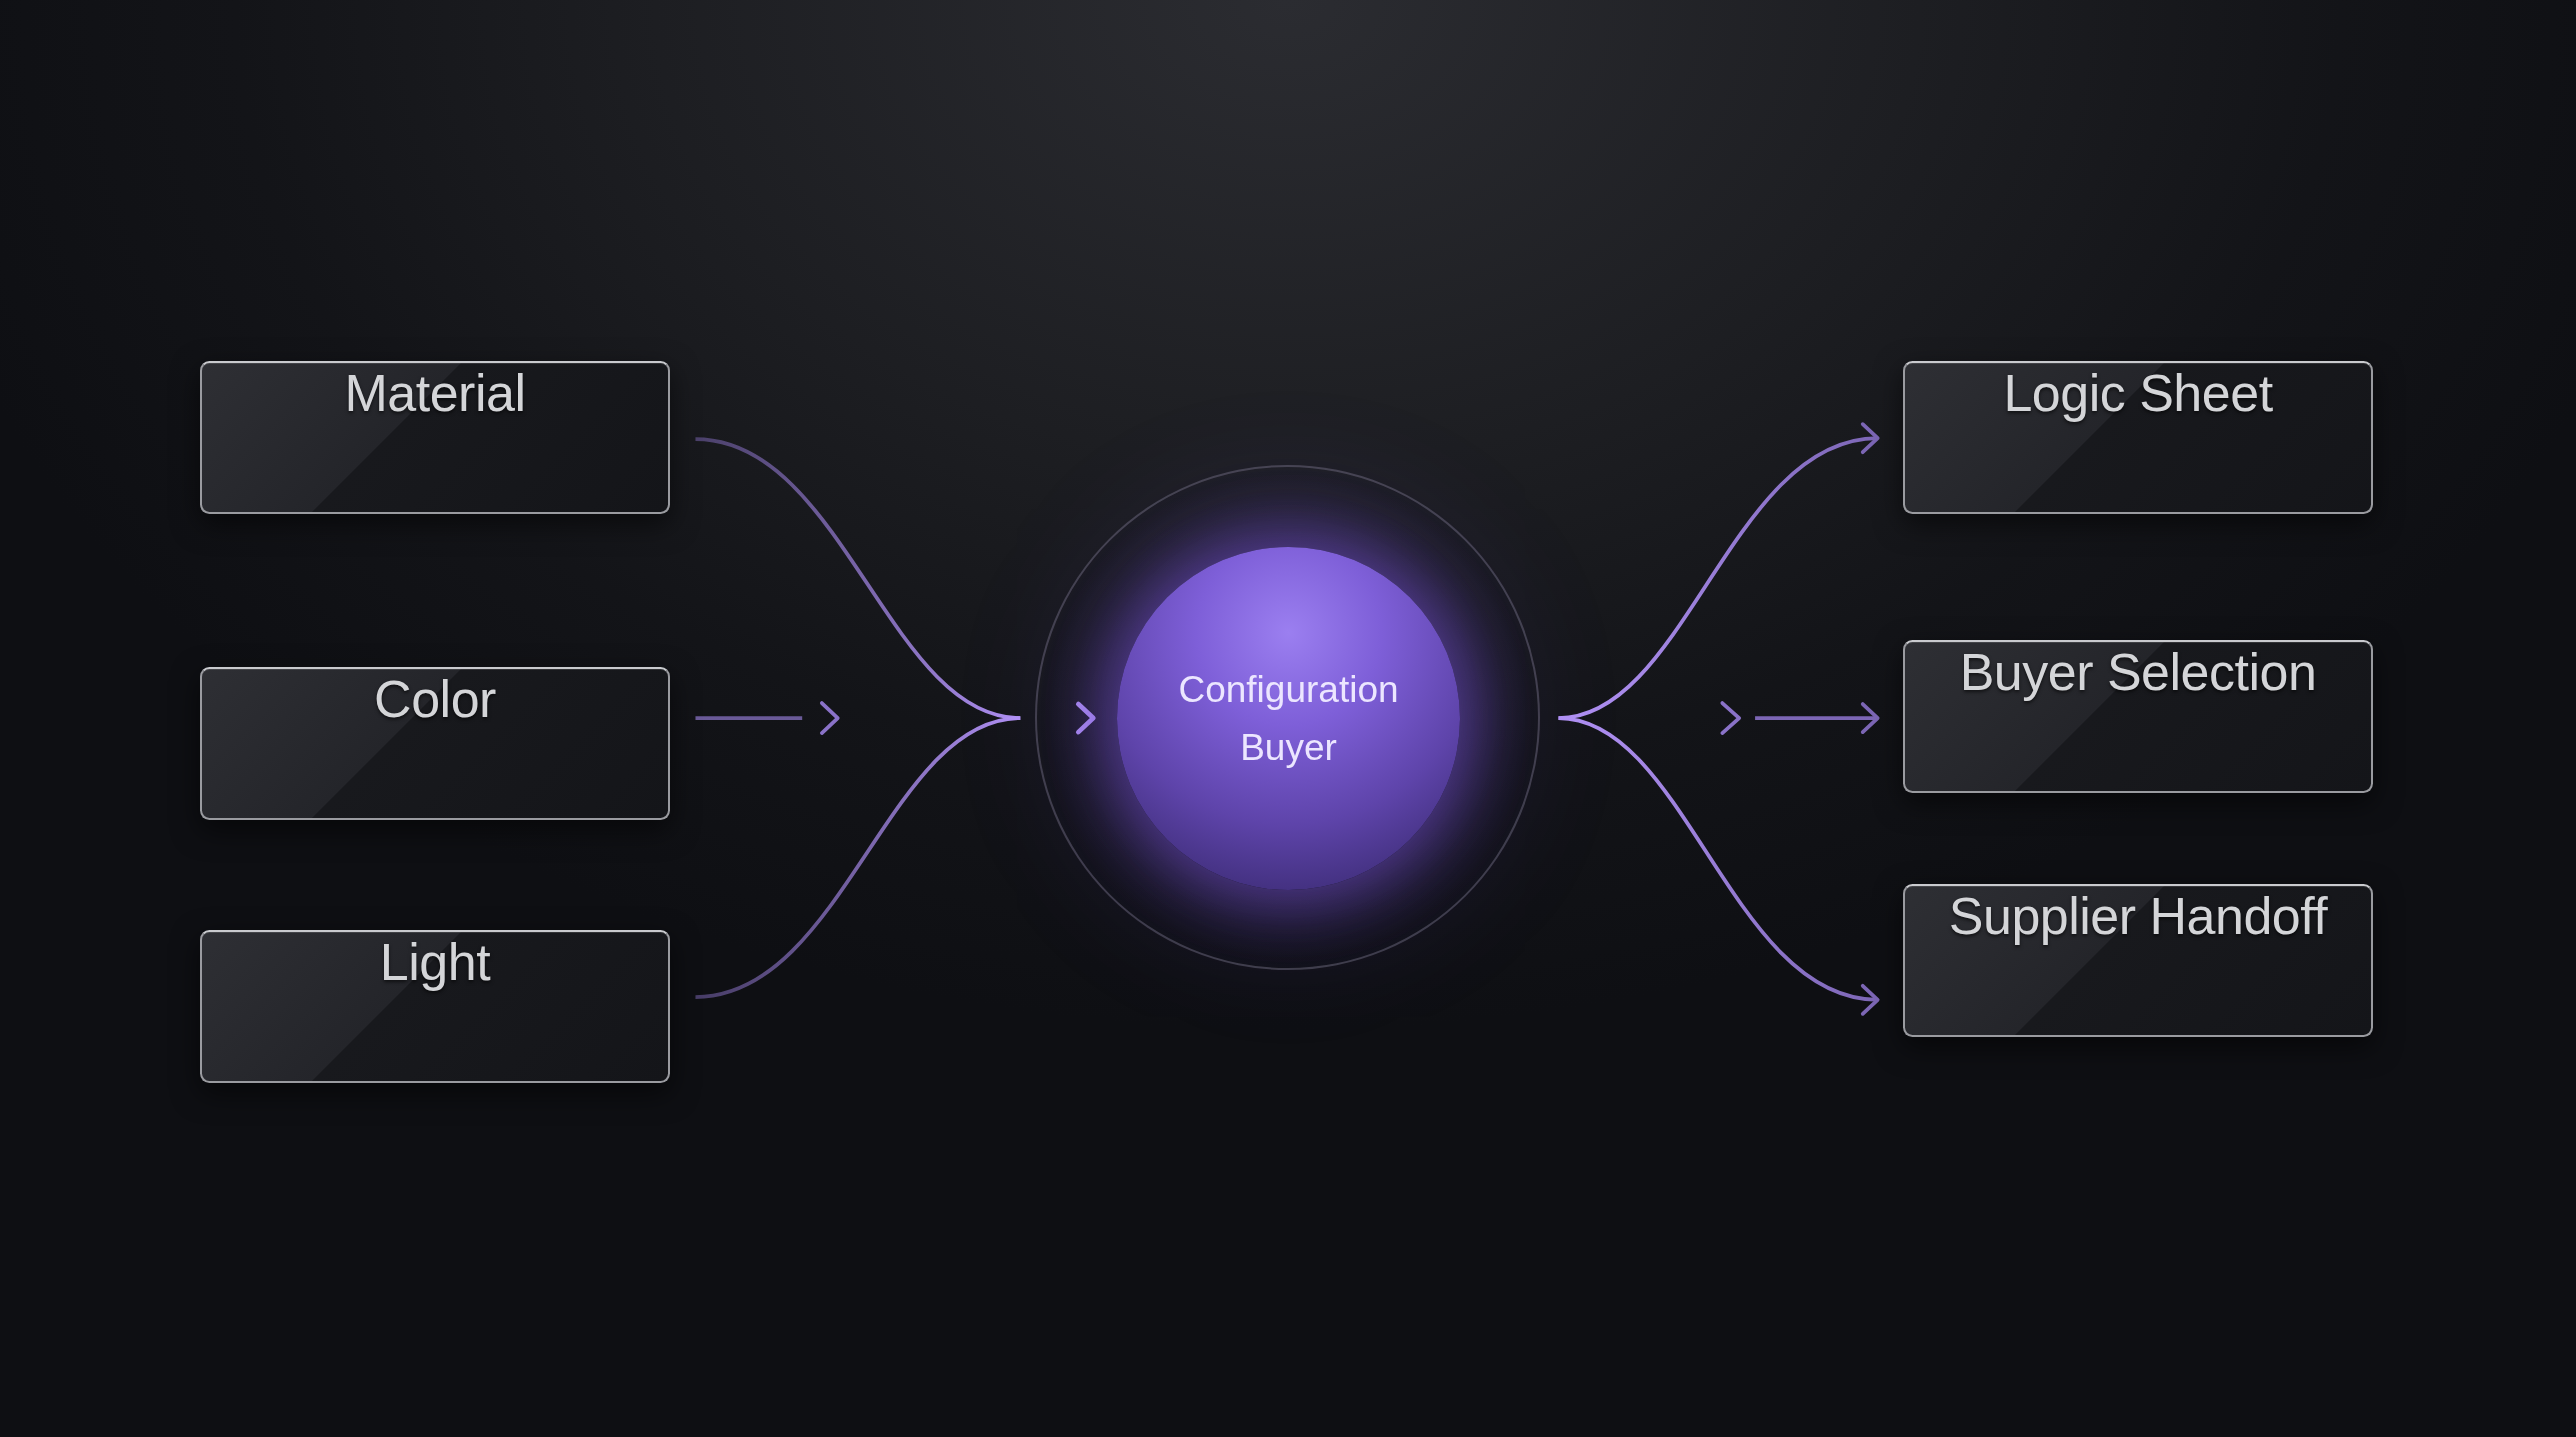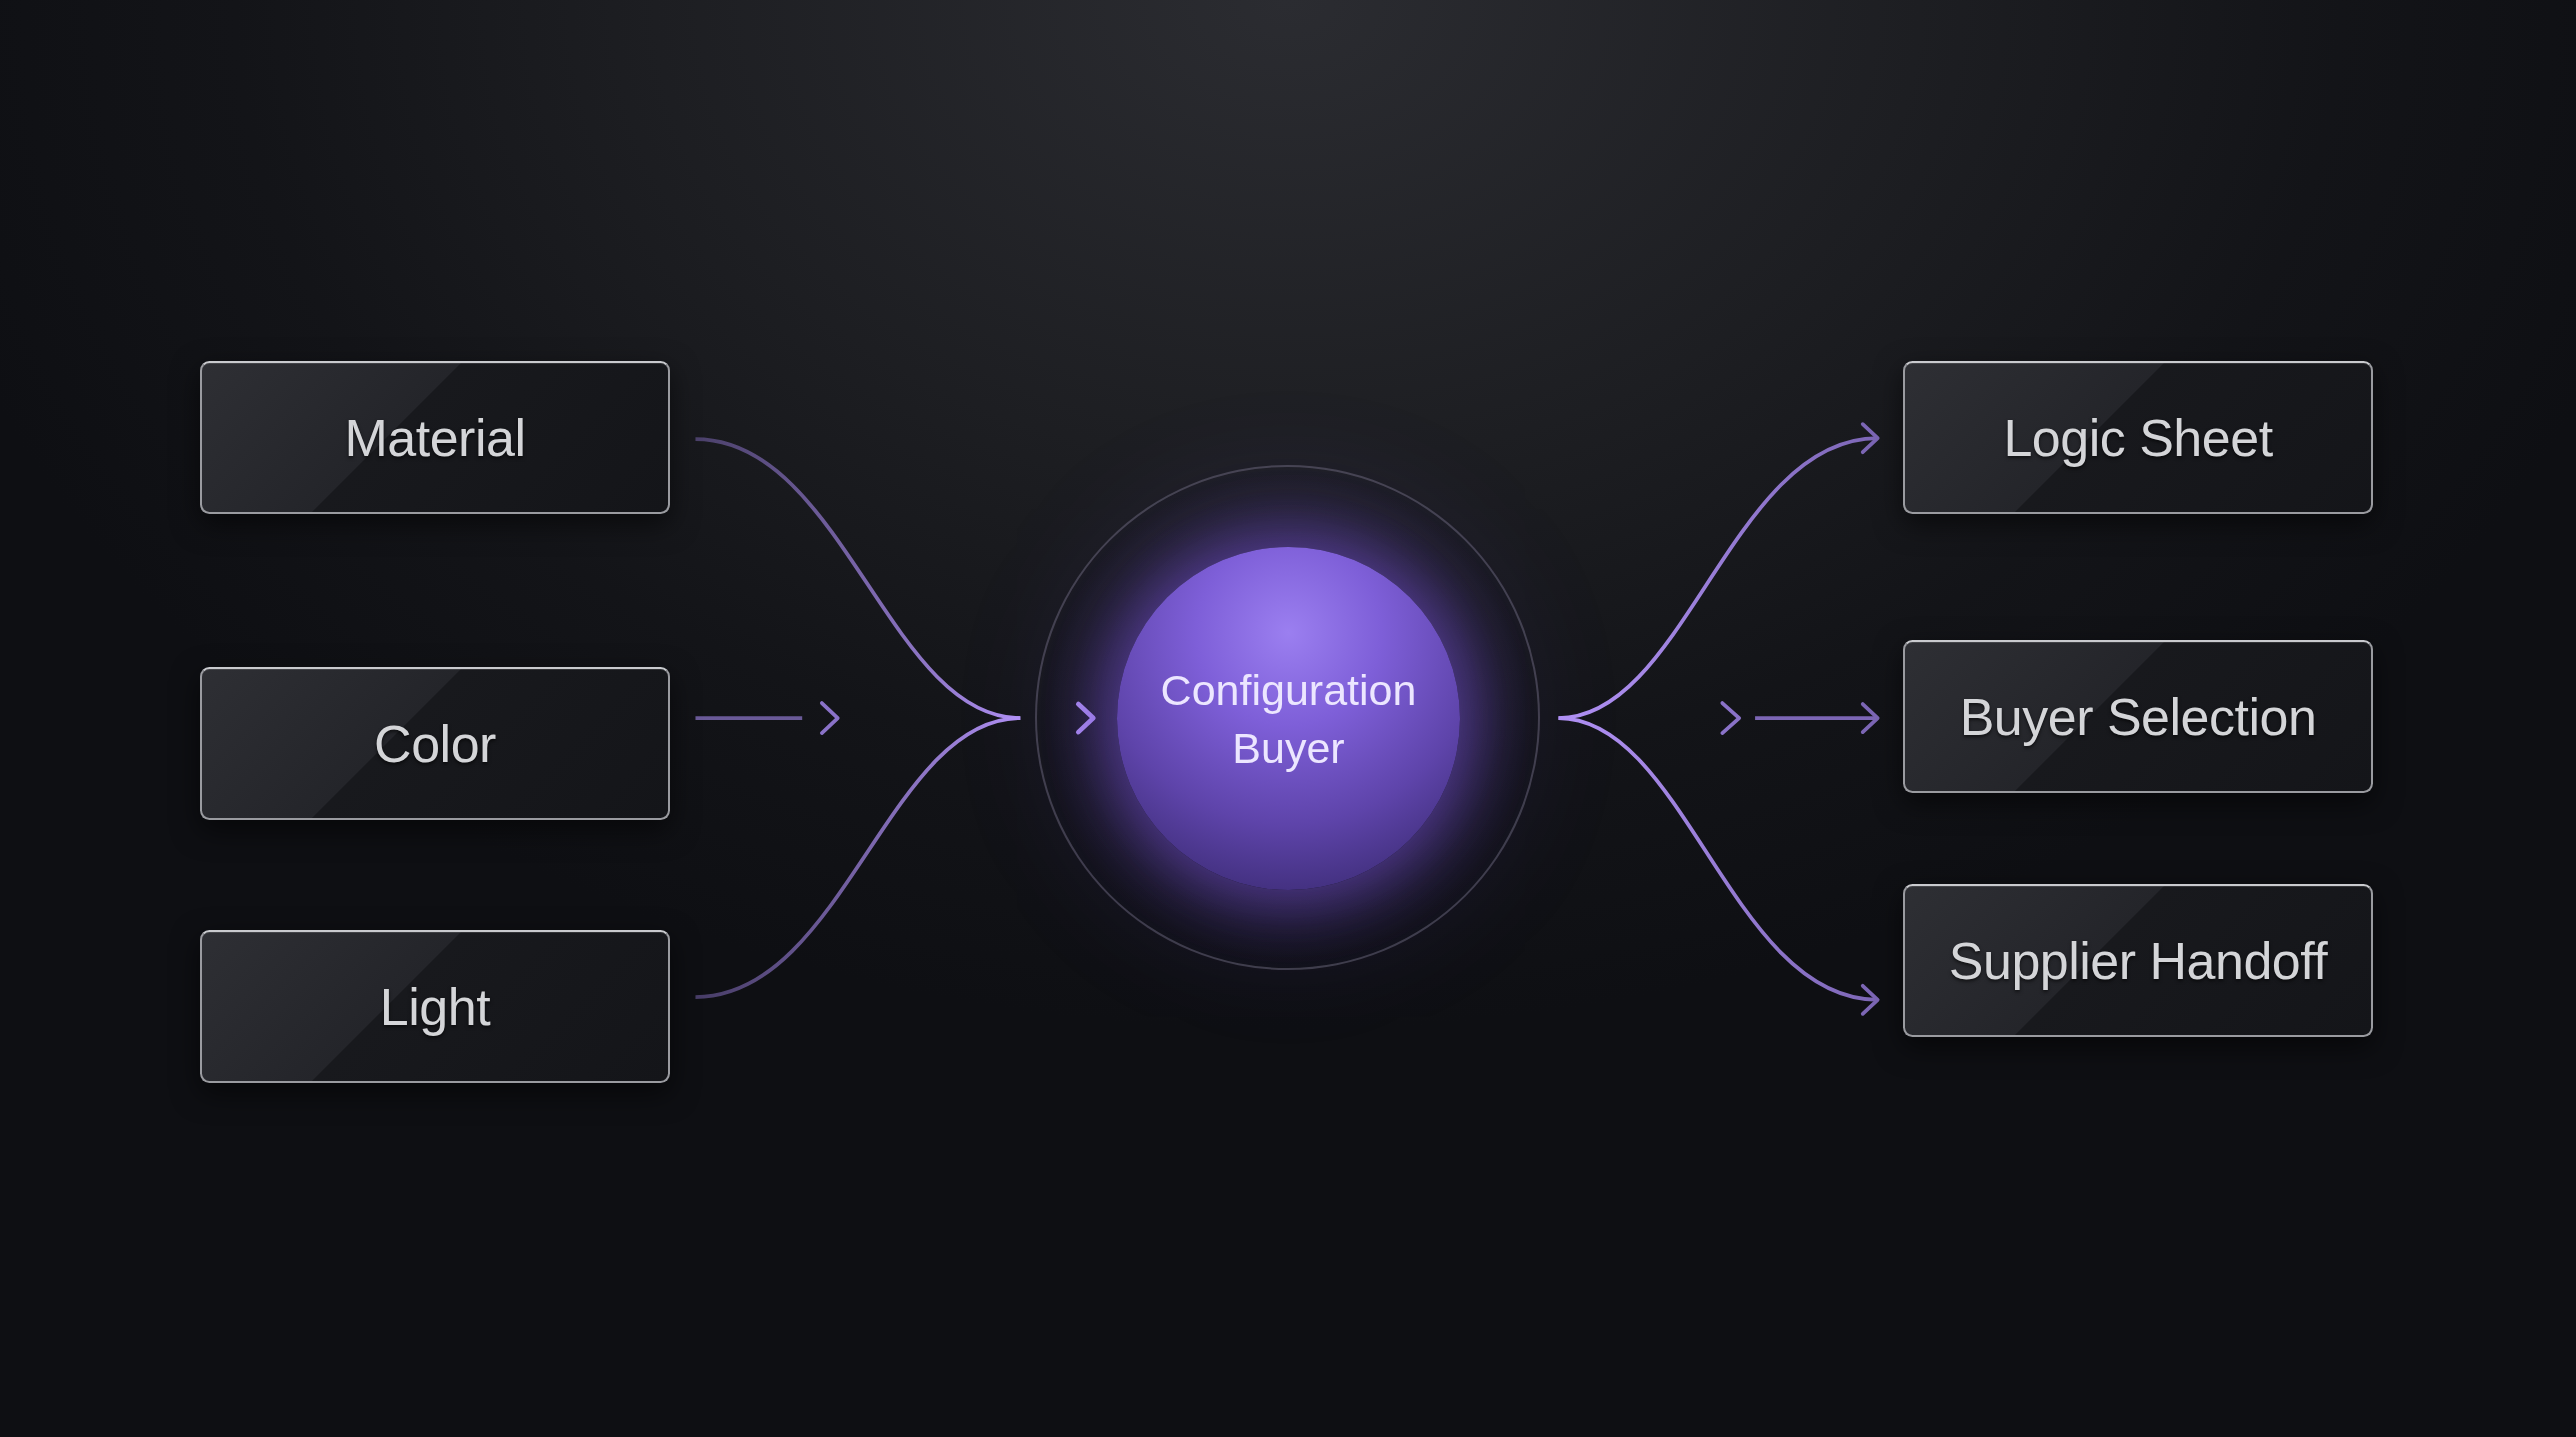--- a/index.html
+++ b/index.html
@@ -9,39 +9,39 @@
     font-family: "Liberation Sans", "DejaVu Sans", sans-serif;
   }
   .node {
     position:absolute; width:470px; height:153px;
     box-sizing:border-box;
     border:2.8px solid #9a9ba0;
     border-top-color:#c9cace;
     border-radius:9.4px;
     background: linear-gradient(135deg, #2e2f34 0%, #24252a 42%, #18191d 42.2%, #141519 100%);
     box-shadow: 0 9.4px 28px rgba(0,0,0,0.55), inset 0 0.9px 0 rgba(255,255,255,0.12);
-    display:flex; align-items:center; justify-content:center;
+    display:flex; justify-content:center;
     color:#d4d5d8; font-size:52px; letter-spacing:-0.5px;
     text-shadow: 0 1.9px 3.7px rgba(0,0,0,0.6);
   }
   .left { left:200px; }
   .right { left:1903px; }
   svg.connectors { position:absolute; left:0; top:0; }
   .hub-ring {
     position:absolute; left:1035px; top:465px; width:505px; height:505px;
     border-radius:50%; box-sizing:border-box; border:2.8px solid rgba(120,118,135,0.45);
     background: radial-gradient(circle at 50% 50%, rgba(120,80,210,0.28) 0%, rgba(60,40,110,0.15) 45%, rgba(20,18,30,0) 70%);
   }
   .hub {
     position:absolute; left:1117px; top:547px; width:343px; height:343px;
     border-radius:50%;
     background: radial-gradient(circle at 50% 25%, #9b7ff0 0%, #7e5fd8 30%, #5e44aa 62%, #3e2d78 88%, #5a42a8 100%);
     box-shadow: 0 0 56px 17px rgba(130,90,230,0.45), 0 0 131px 37px rgba(100,70,200,0.2);
     display:flex; flex-direction:column; align-items:center; justify-content:center;
-    color:#ece6ff; font-size:43px; line-height:58px; text-align:center;
+    color:#ece6ff; font-size:37px; line-height:58px; text-align:center;
   }
 </style>
 </head>
 <body>
 
 <svg class="connectors" width="2576" height="1438" viewBox="0 0 2752 1536">
   <defs>
     <linearGradient id="gl" x1="0" x2="1" y1="0" y2="0">
       <stop offset="0" stop-color="#6d5b9e" stop-opacity="0.6"></stop>
       <stop offset="1" stop-color="#b393f7"></stop>

